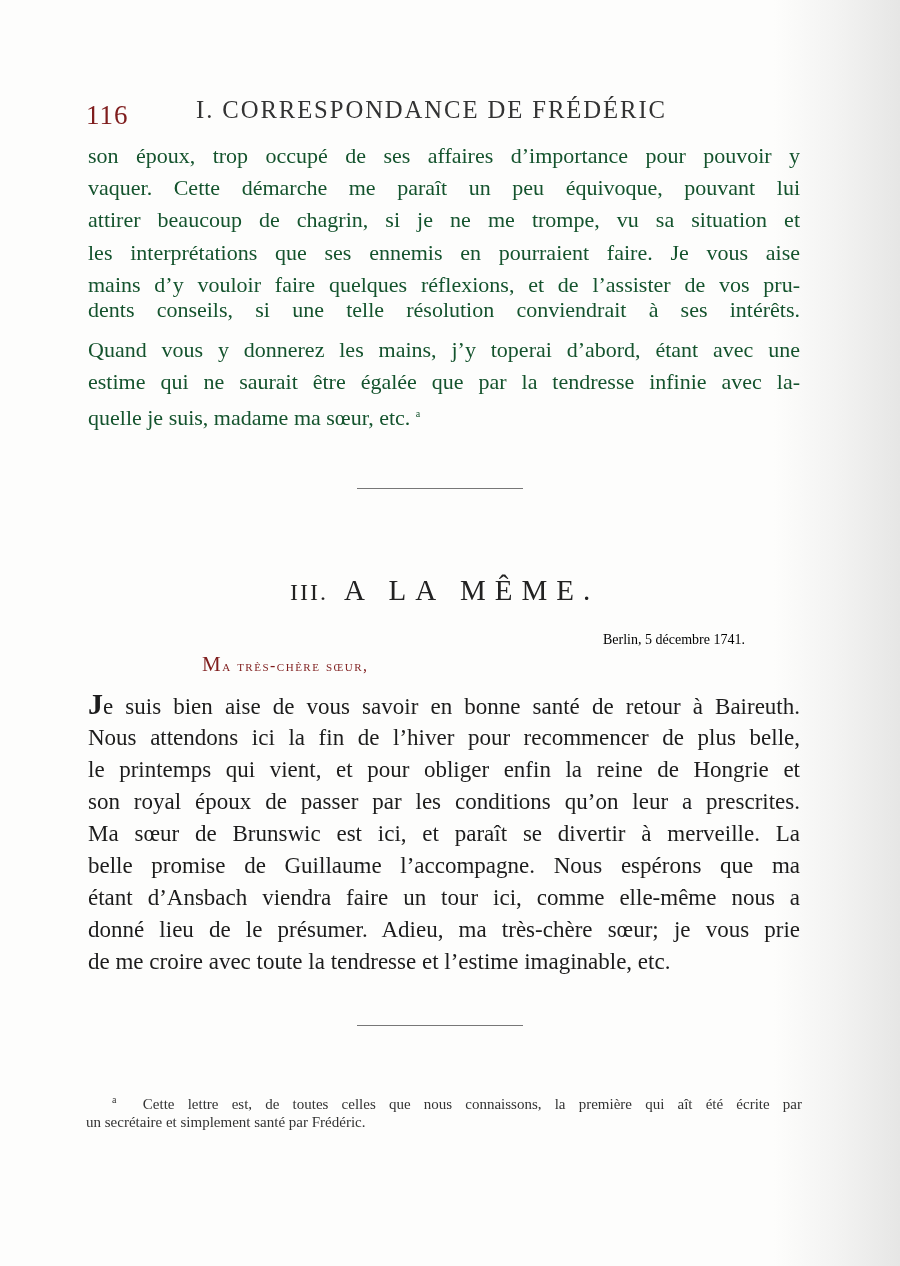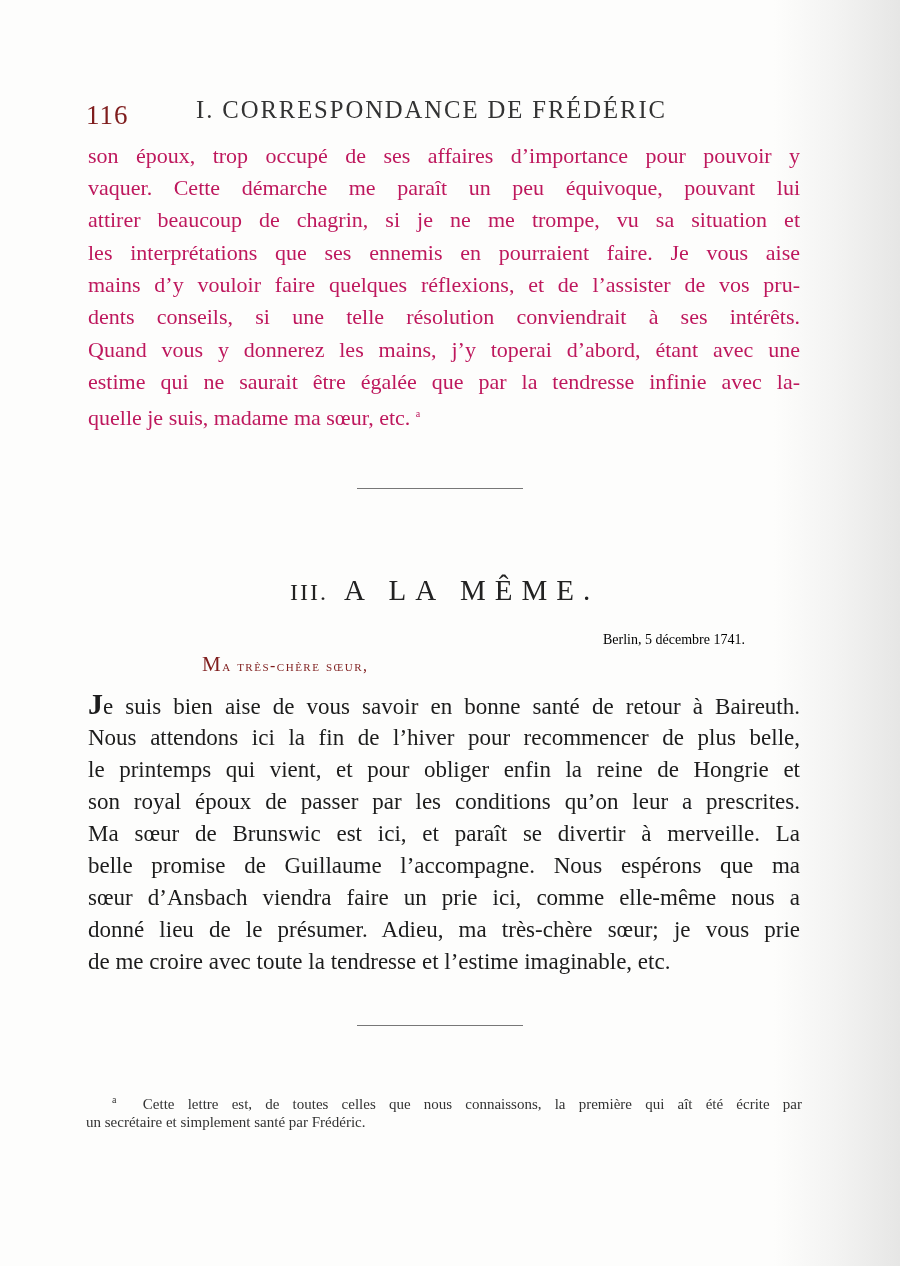--- a/index.html
+++ b/index.html
@@ -7,21 +7,21 @@
     width: 900px; height: 1266px; position: relative; overflow: hidden;
     background: linear-gradient(to right, #fdfdfc 0%, #fdfdfc 86%, #f3f3f2 93%, #e6e6e5 100%);
     font-family: "Liberation Serif", "DejaVu Serif", serif;
     color: #222;
   }
   .abs { position: absolute; white-space: nowrap; }
   .header-num { left: 86px; top: 100px; font-size: 27px; letter-spacing: 1px; color: #7f1d1d; }
   .header-title { left: 196px; top: 95px; font-size: 26px; letter-spacing: 2px; color: #333; transform: scaleX(0.95); transform-origin: left; }
   .line {
     position: absolute; left: 88px; width: 712px; font-size: 22px; line-height: 32px;
-    text-align: justify; text-align-last: justify; color: #be185d;
+    text-align: justify; text-align-last: justify; color: #14532d;
   }
   .line.last { text-align-last: left; }
   .line.dense { font-size: 23px; color: #1c1c1c; }
   .rule { position: absolute; left: 357px; width: 166px; height: 1px; background: #777; }
   .section-title { left: 290px; top: 574px; font-size: 29px; color: #222; }
   .section-title .num { font-size: 24px; letter-spacing: 2px; margin-right: 16px; }
   .section-title .words { letter-spacing: 9px; }
   .dateline { left: 603px; top: 632px; font-size: 14px; color: #000000; }
   .salutation { left: 202px; top: 652px; font-size: 16px; letter-spacing: 1.5px; color: #7f1d1d; font-variant: small-caps; }
   .salutation .cap { font-size: 21px; }
@@ -35,21 +35,21 @@
 
 <div class="abs header-num">116</div>
 <div class="abs header-title">I. CORRESPONDANCE DE FRÉDÉRIC</div>
 
 <div>
   <div class="line" style="top:140px">son époux, trop occupé de ses affaires d’importance pour pouvoir y</div>
   <div class="line" style="top:172px">vaquer. Cette démarche me paraît un peu équivoque, pouvant lui</div>
   <div class="line" style="top:204px">attirer beaucoup de chagrin, si je ne me trompe, vu sa situation et</div>
   <div class="line" style="top:237px">les interprétations que ses ennemis en pourraient faire. Je vous aise</div>
   <div class="line" style="top:269px">mains d’y vouloir faire quelques réflexions, et de l’assister de vos pru-</div>
-  <div class="line" style="top:301px">dents conseils, si une telle résolution conviendrait à ses intérêts.</div>
+  <div class="line" style="top:294px">dents conseils, si une telle résolution conviendrait à ses intérêts.</div>
   <div class="line" style="top:334px">Quand vous y donnerez les mains, j’y toperai d’abord, étant avec une</div>
   <div class="line" style="top:366px">estime qui ne saurait être égalée que par la tendresse infinie avec la-</div>
   <div class="line last" style="top:398px">
     <span>quelle je suis, madame ma sœur, etc.</span>
     <sup>a</sup>
   </div>
 </div>
 
 <div class="rule" style="top:488px"></div>
 
@@ -65,21 +65,21 @@
 
 <div>
   <div class="line dense" style="top:688px">
     <span class="dropcap">J</span><span>e suis bien aise de vous savoir en bonne santé de retour à Baireuth.</span>
   </div>
   <div class="line dense" style="top:722px">Nous attendons ici la fin de l’hiver pour recommencer de plus belle,</div>
   <div class="line dense" style="top:754px">le printemps qui vient, et pour obliger enfin la reine de Hongrie et</div>
   <div class="line dense" style="top:786px">son royal époux de passer par les conditions qu’on leur a prescrites.</div>
   <div class="line dense" style="top:818px">Ma sœur de Brunswic est ici, et paraît se divertir à merveille. La</div>
   <div class="line dense" style="top:850px">belle promise de Guillaume l’accompagne. Nous espérons que ma</div>
-  <div class="line dense" style="top:882px">sœur d’Ansbach viendra faire un prie ici, comme elle-même nous a</div>
+  <div class="line dense" style="top:882px">étant d’Ansbach viendra faire un tour ici, comme elle-même nous a</div>
   <div class="line dense" style="top:914px">donné lieu de le présumer. Adieu, ma très-chère sœur; je vous prie</div>
   <div class="line dense last" style="top:946px">de me croire avec toute la tendresse et l’estime imaginable, etc.</div>
 </div>
 
 <div class="rule" style="top:1025px"></div>
 
 <div>
   <div class="fn" style="top:1089px;left:112px;width:690px">
     <sup>a</sup>&nbsp;&nbsp;<span>Cette lettre est, de toutes celles que nous connaissons, la première qui aît été écrite par</span>
   </div>

